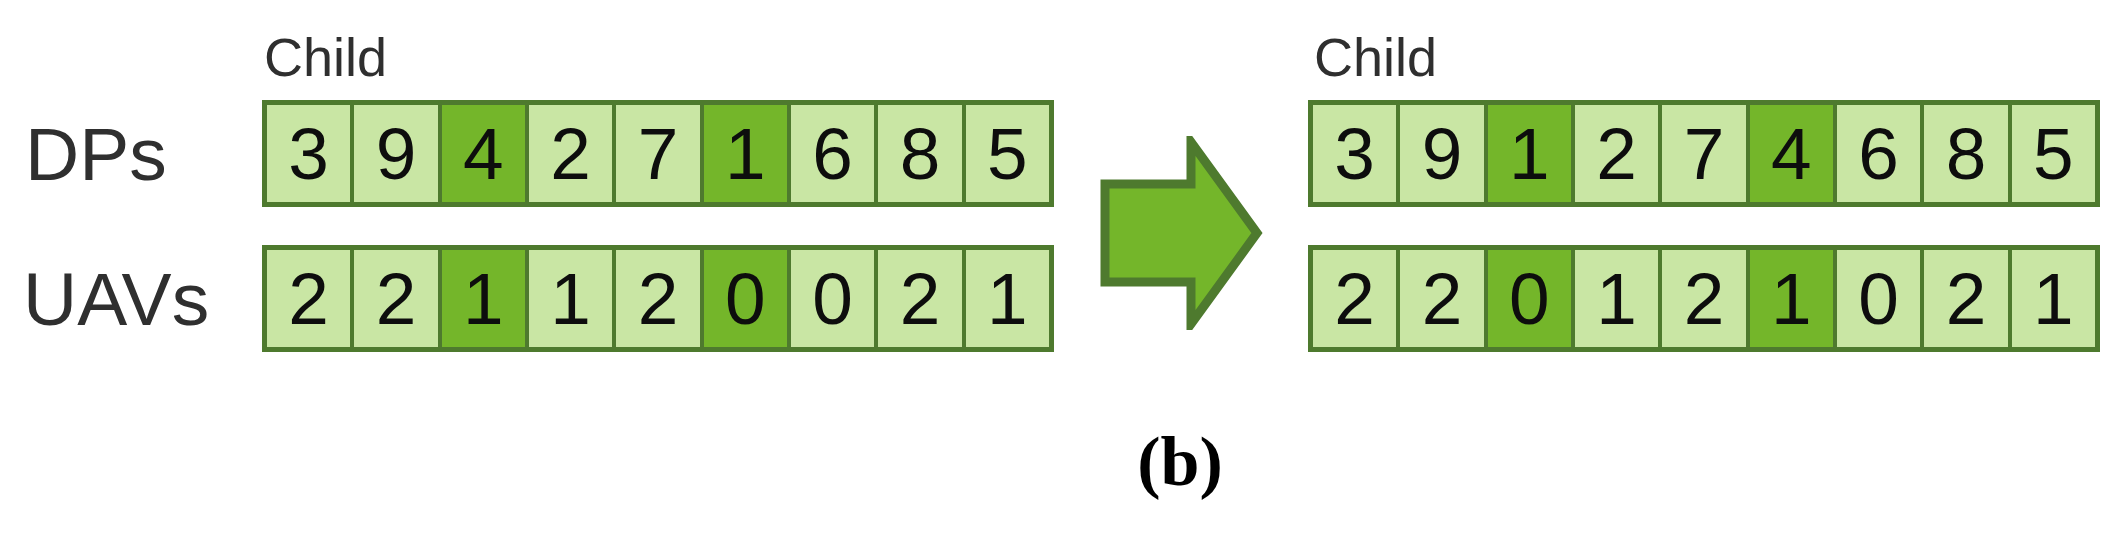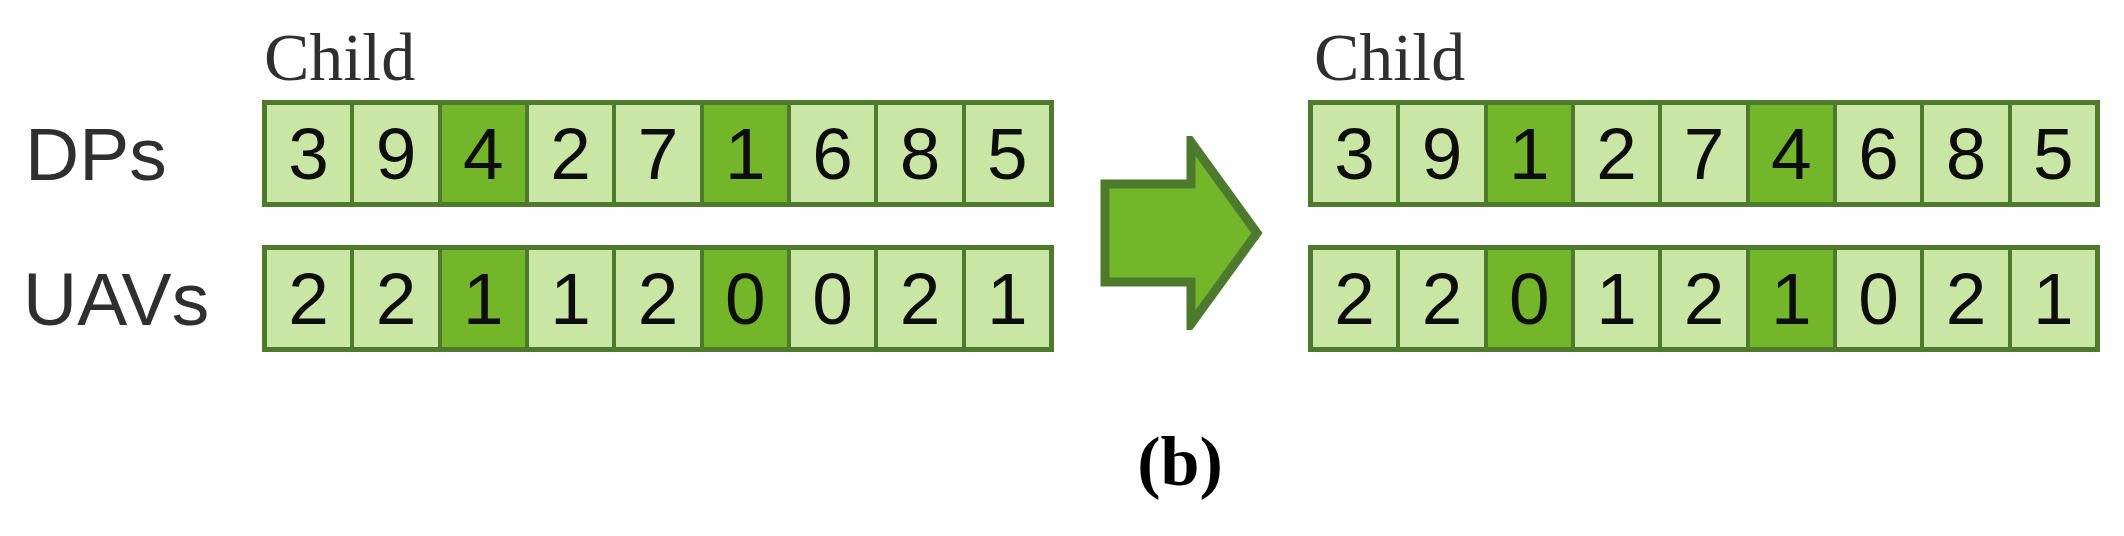--- a/index.html
+++ b/index.html
@@ -10,25 +10,24 @@
   .canvas {
     position: relative;
     width: 2124px;
     height: 536px;
     background: var(--bg, #ffffff);
     font-family: "Liberation Sans", sans-serif;
     overflow: hidden;
   }
   .panel-title {
     position: absolute;
-    font-size: 68px;
+    font-size: 54px;
     line-height: 75px;
     color: var(--label-text, #2f2f2f);
     white-space: nowrap;
-    font-family: Liberation Serif, serif;
   }
   .title-before { left: 264px; top: 20px; }
   .title-after  { left: 1314px; top: 20px; }
 
   .row-label {
     position: absolute;
     font-size: 75px;
     line-height: 75px;
     color: var(--label-text, #2f2f2f);
     white-space: nowrap;

